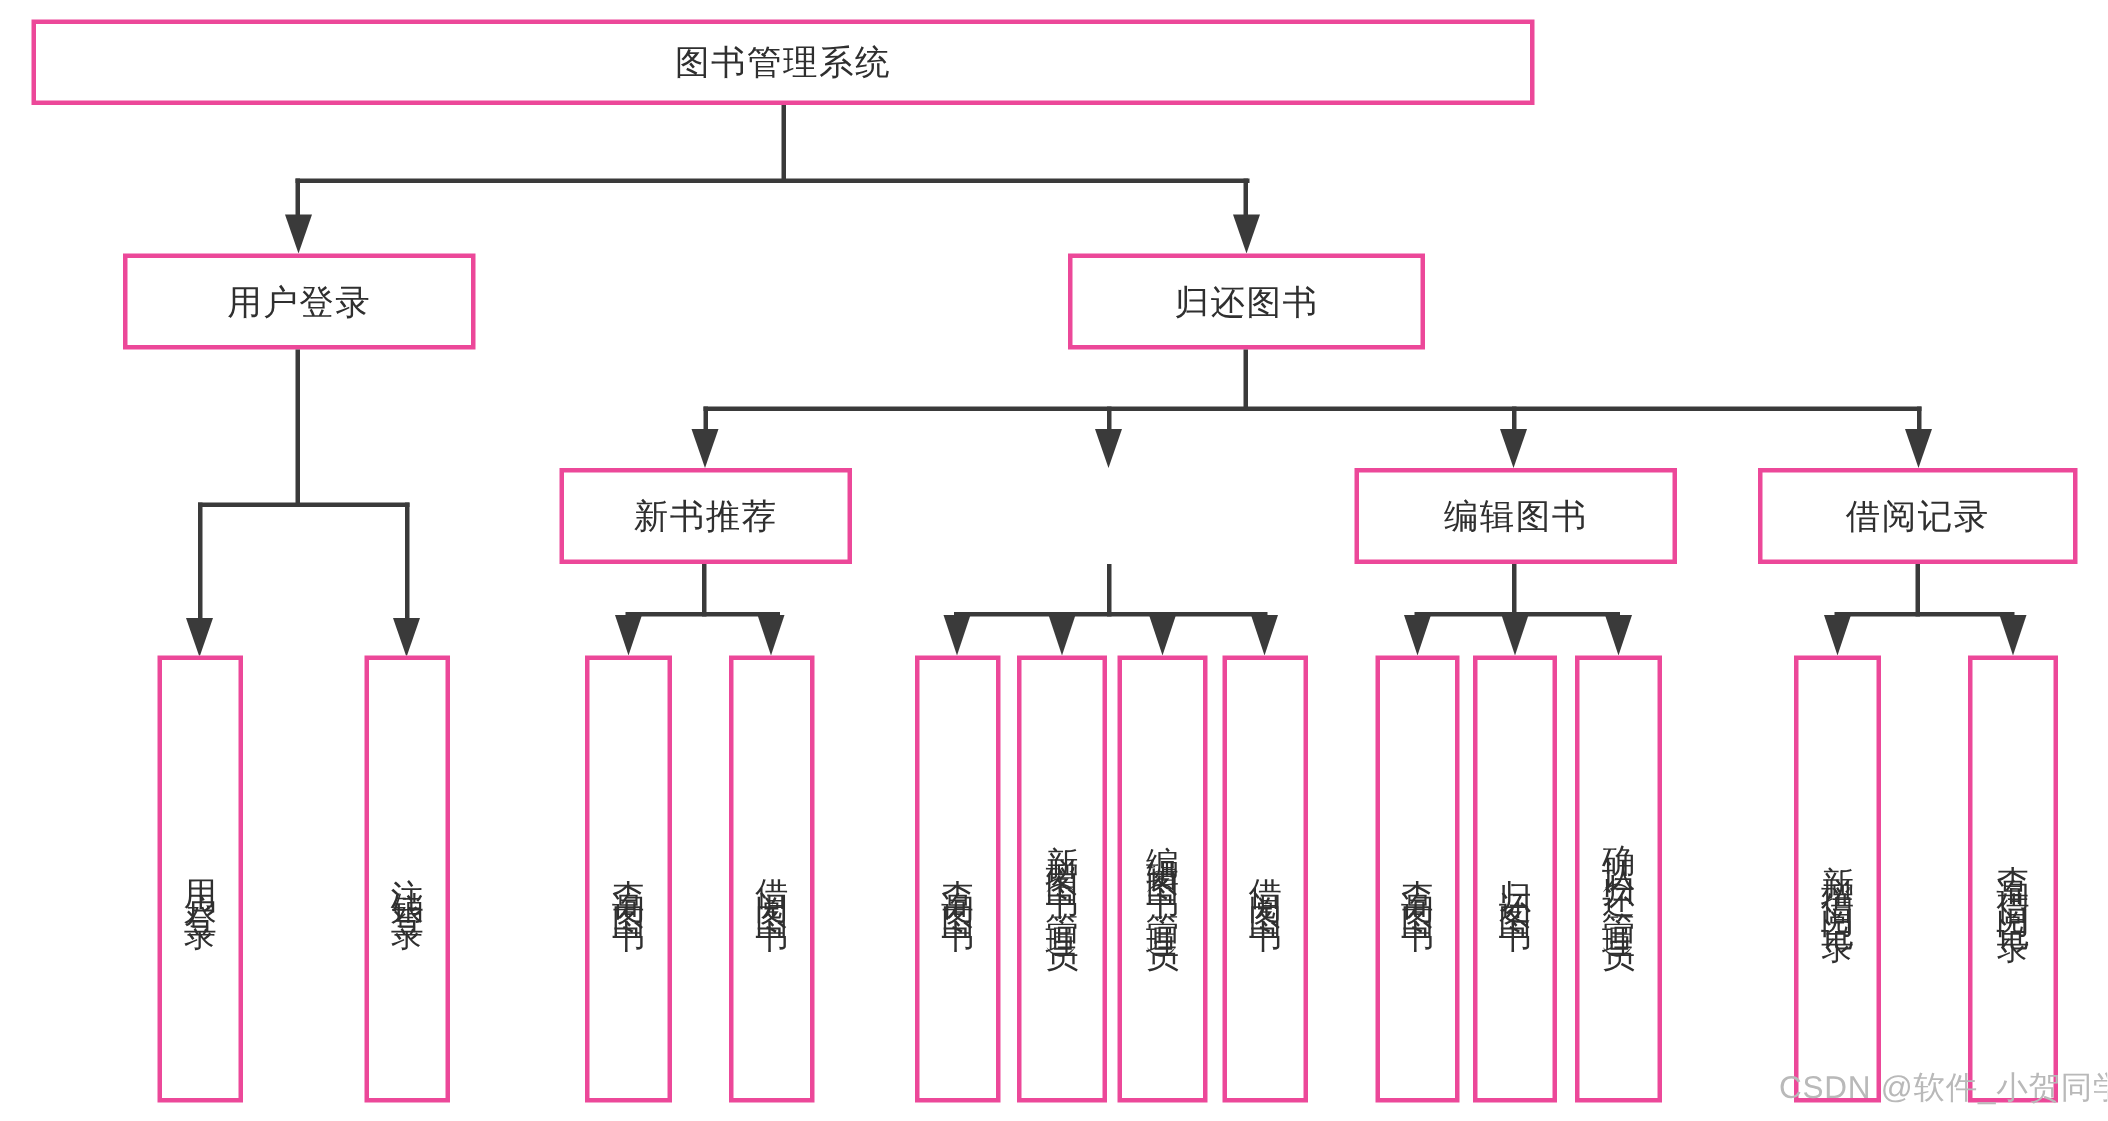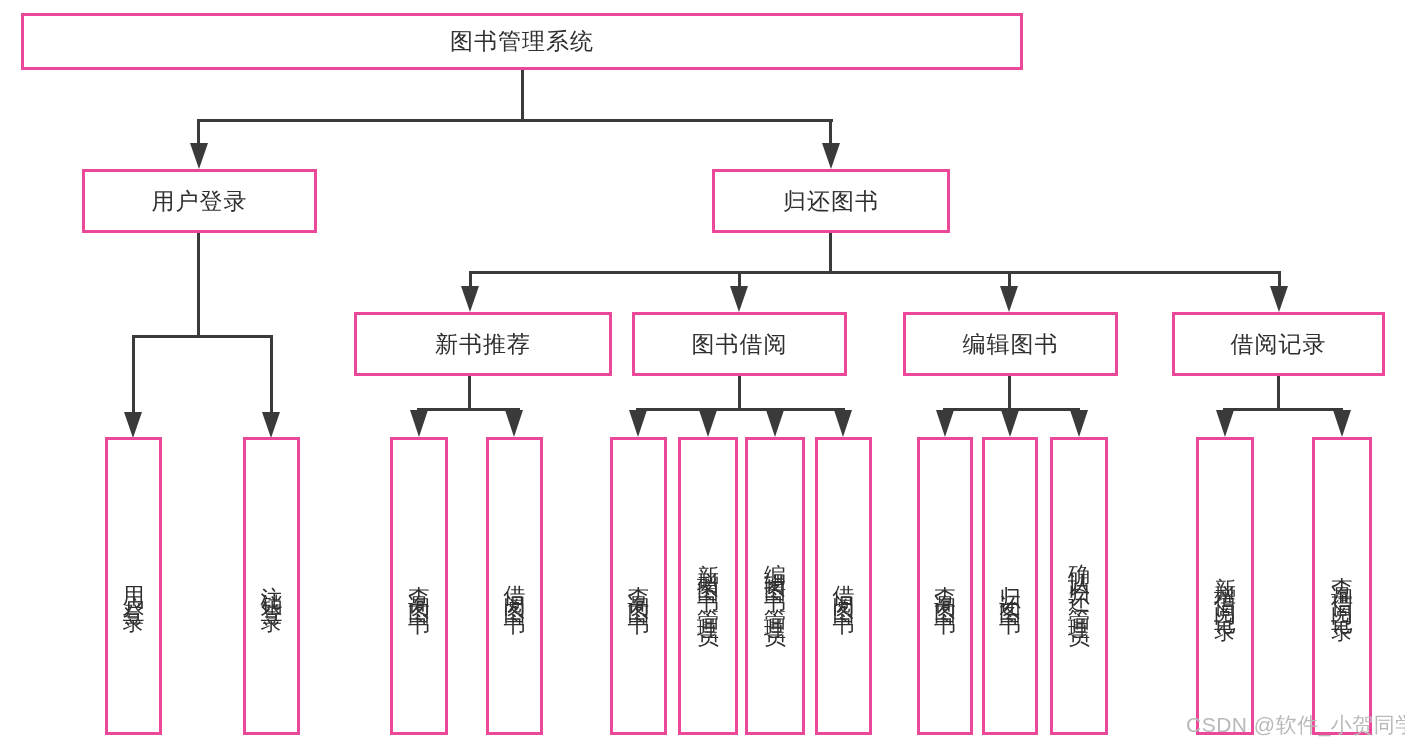--- a/index.html
+++ b/index.html
@@ -56,22 +56,21 @@
   <div class="line" style="left:469px;top:271px;width:812px;height:3px;"></div>
   <div class="line" style="left:469px;top:271px;width:3px;height:18px;"></div>
   <div class="arrowhead" style="left:461px;top:286px;"></div>
   <div class="line" style="left:738px;top:271px;width:3px;height:18px;"></div>
   <div class="arrowhead" style="left:730px;top:286px;"></div>
   <div class="line" style="left:1008px;top:271px;width:3px;height:18px;"></div>
   <div class="arrowhead" style="left:1000px;top:286px;"></div>
   <div class="line" style="left:1278px;top:271px;width:3px;height:18px;"></div>
   <div class="arrowhead" style="left:1270px;top:286px;"></div>
 
-  <div class="box hlabel" style="left:354px;top:312px;width:258px;height:64px;">新书推荐</div>
-  <div class="box hlabel" style="left:632px;top:312px;width:215px;height:64px;">图书借阅</div>
+  <div class="box hlabel" style="left:373px;top:312px;width:195px;height:64px;">新书推荐</div>
   <div class="box hlabel" style="left:903px;top:312px;width:215px;height:64px;">编辑图书</div>
   <div class="box hlabel" style="left:1172px;top:312px;width:213px;height:64px;">借阅记录</div>
 
   <div class="line" style="left:468px;top:376px;width:3px;height:35px;"></div>
   <div class="line" style="left:417px;top:408px;width:103px;height:3px;"></div>
   <div class="arrowhead small" style="left:410px;top:410px;"></div>
   <div class="arrowhead small" style="left:505px;top:410px;"></div>
 
   <div class="line" style="left:738px;top:376px;width:3px;height:35px;"></div>
   <div class="line" style="left:636px;top:408px;width:209px;height:3px;"></div>

